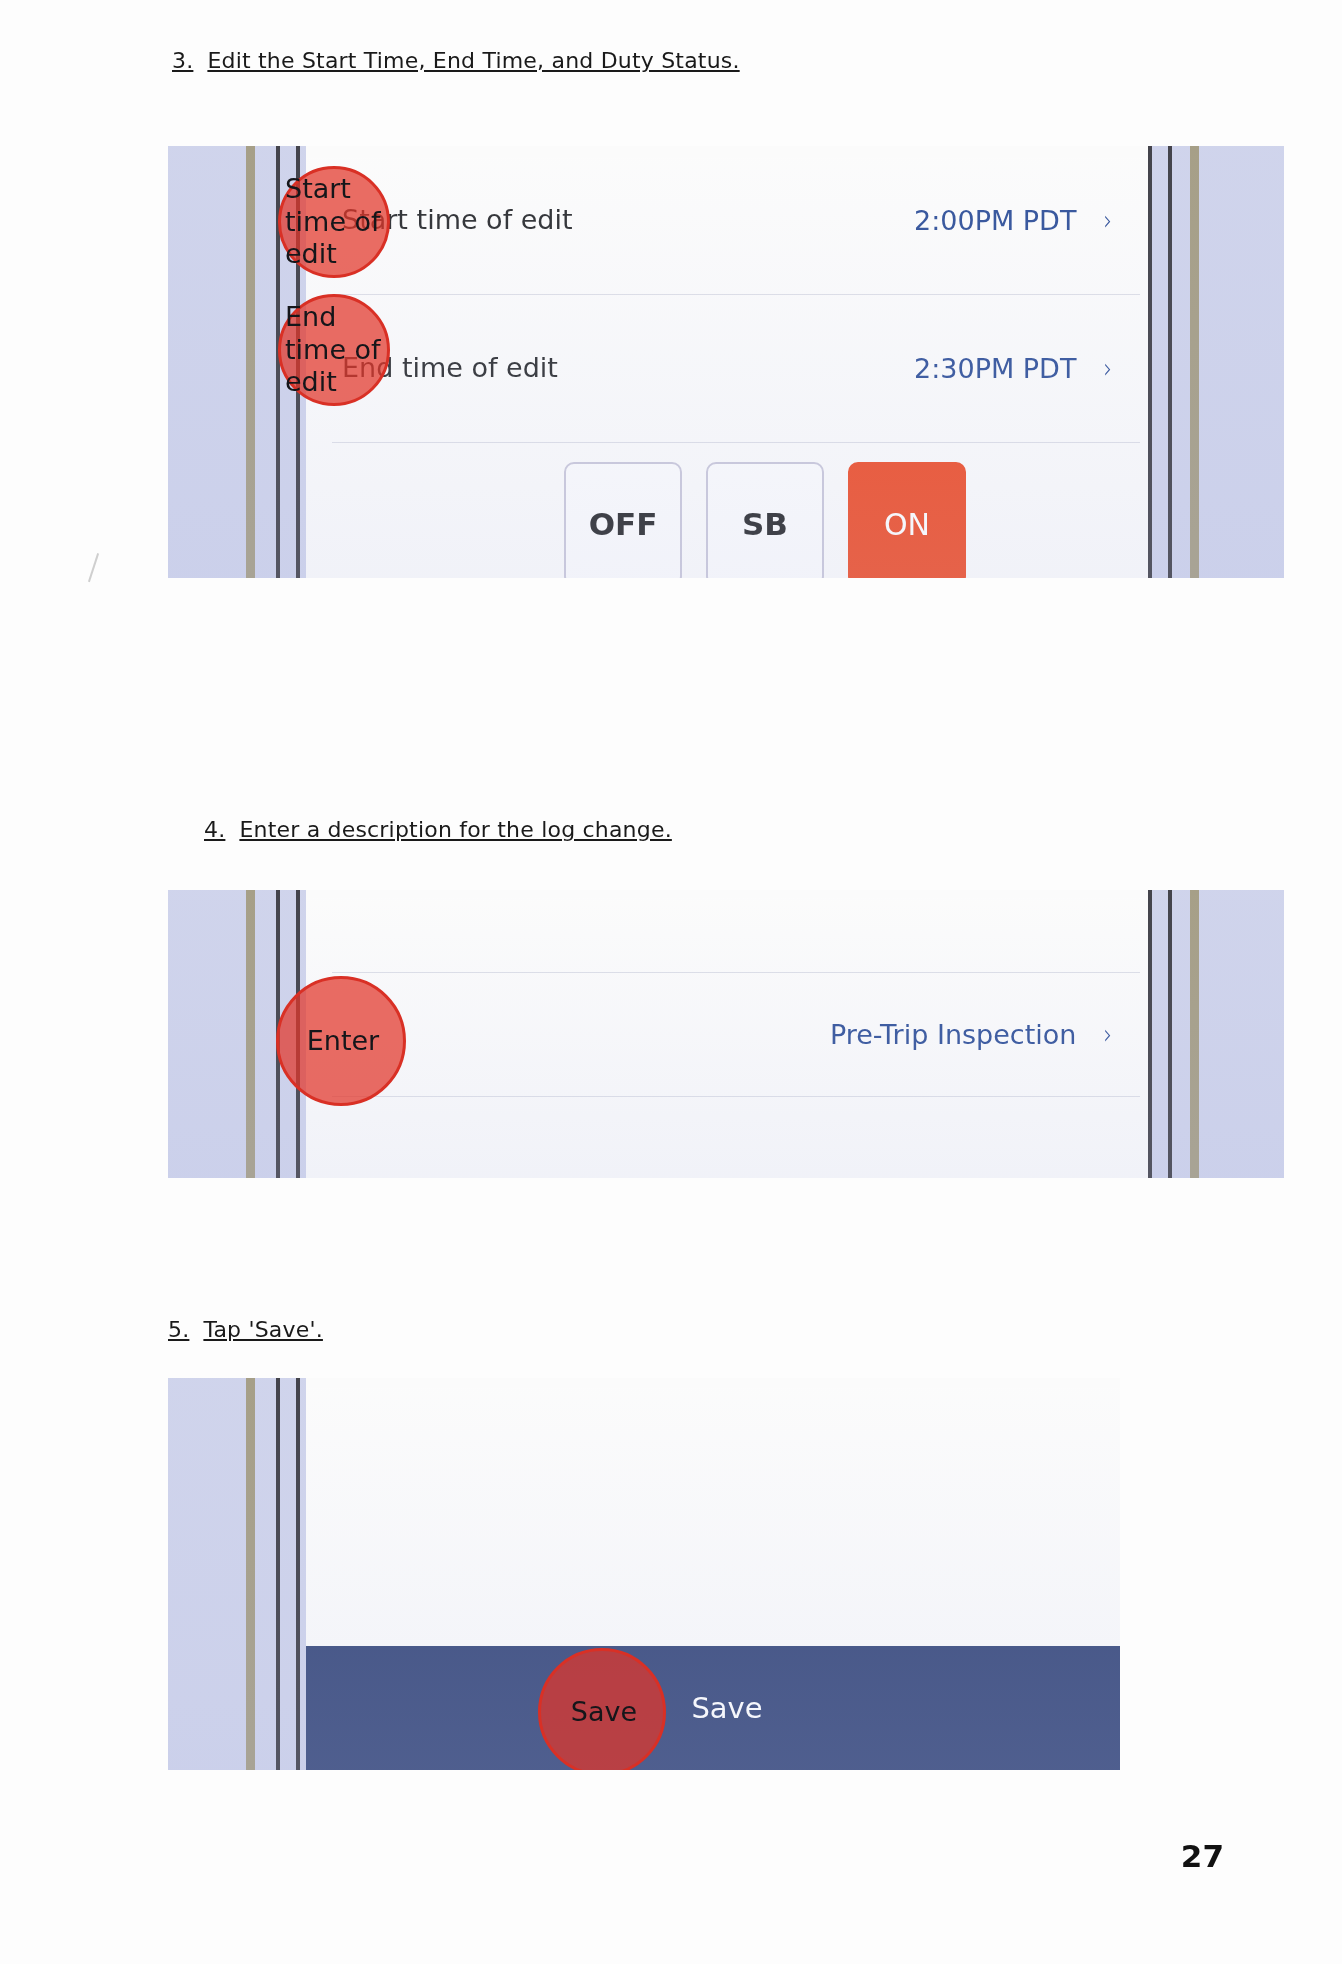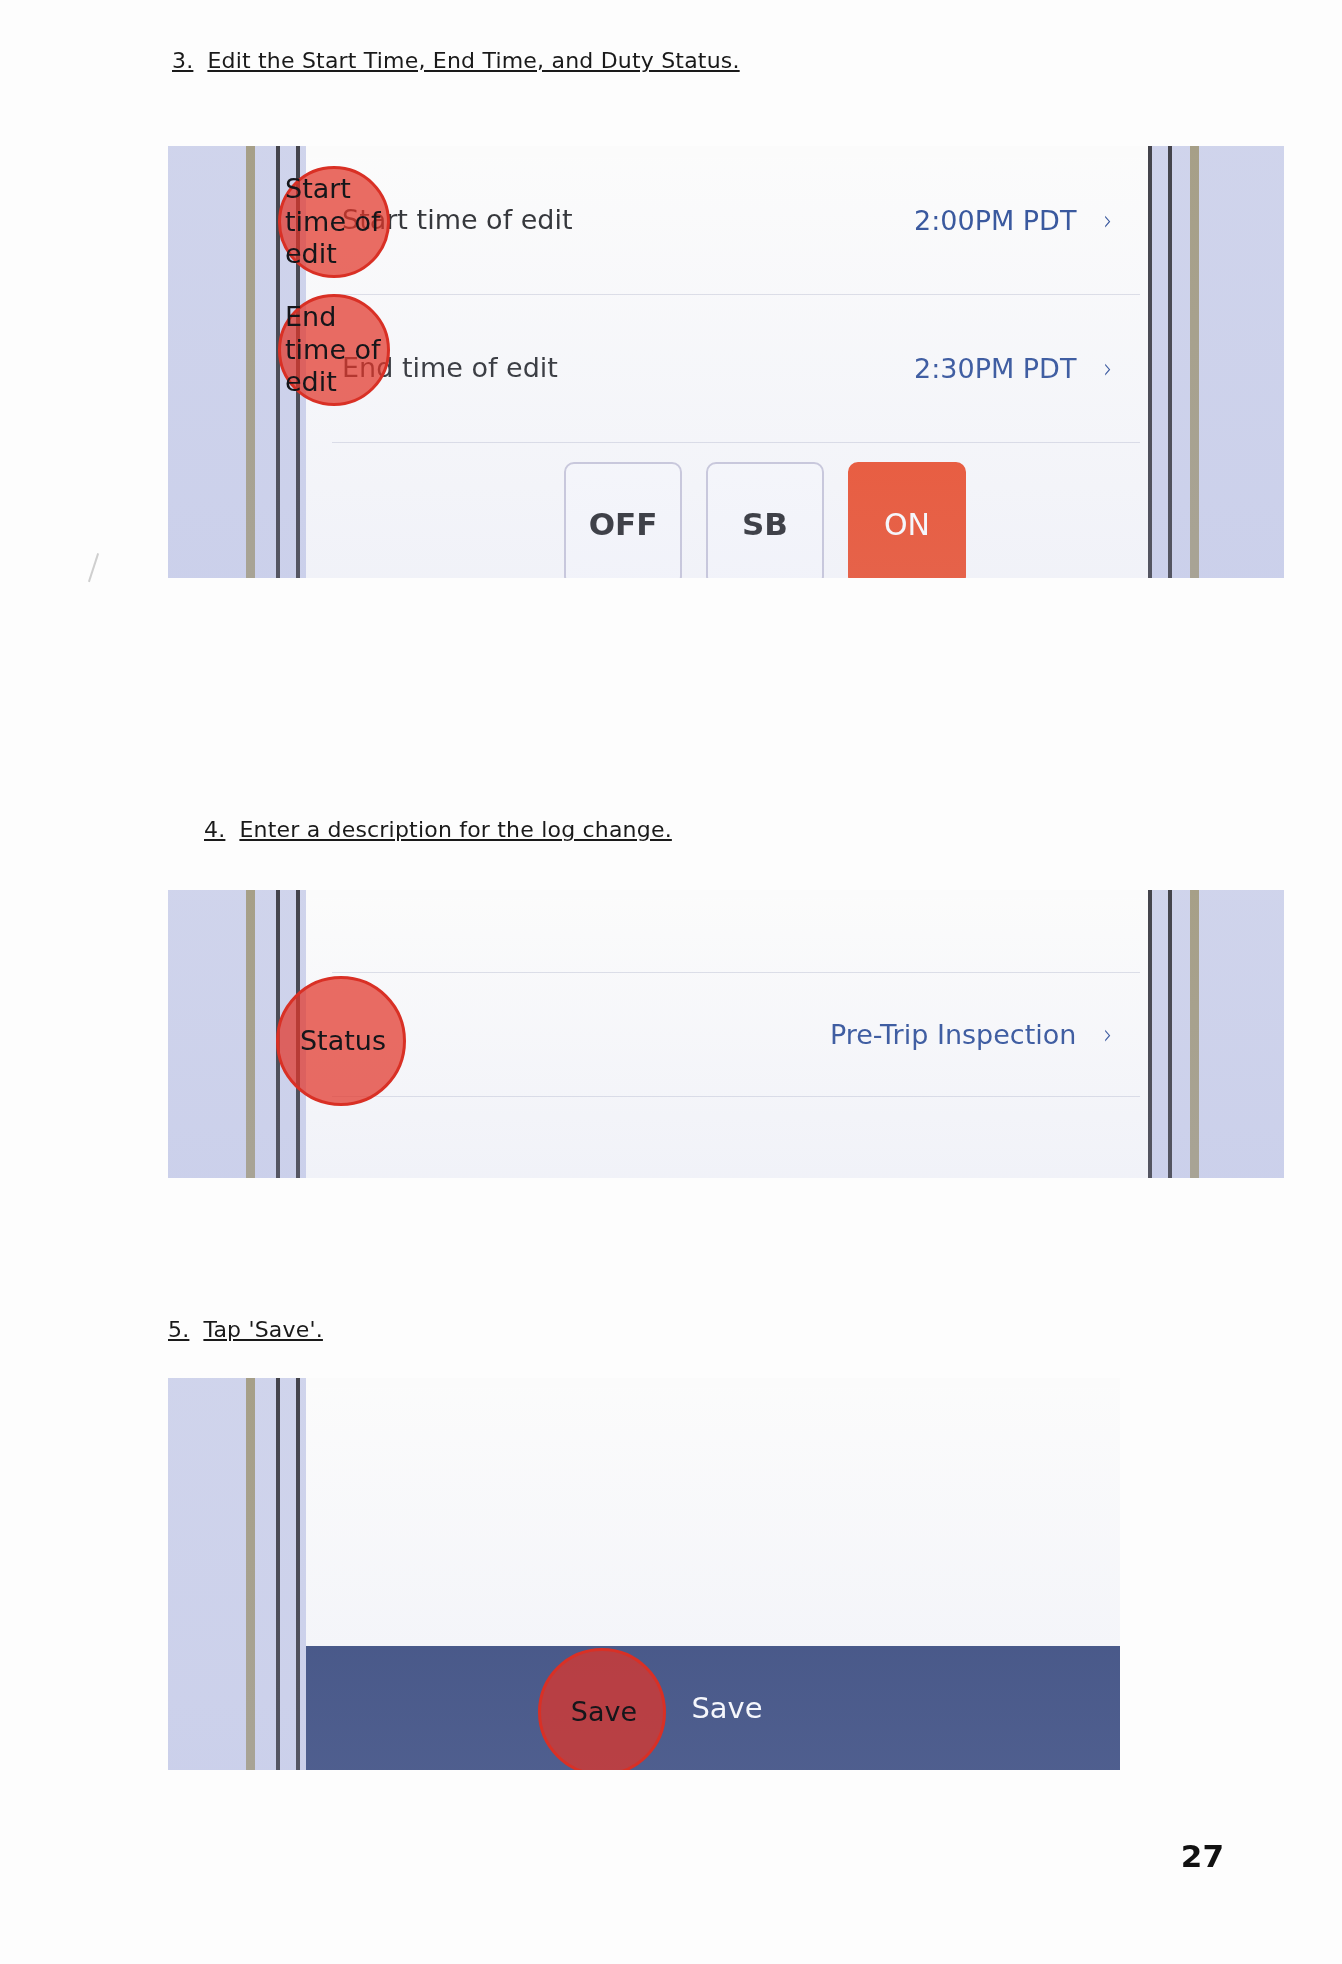--- a/index.html
+++ b/index.html
@@ -267,21 +267,21 @@
           <span class="chev">›</span>
         </div>
       </div>
       <div class="divider" style="top:206px;"></div>
     </div>
     <div class="bezel thin" style="left:980px;"></div>
     <div class="bezel thin" style="left:1000px;"></div>
     <div class="bezel gold" style="left:1022px;"></div>
 
     <div class="annot" style="left:108px; top:86px; width:130px; height:130px;">
-      <span>Status</span>
+      <span>Enter</span>
     </div>
   </div>
 
   <div class="step" id="step5">
     <span class="num">5.</span><span>Tap 'Save'.</span>
   </div>
 
   <div class="shot" id="shot3" style="left:168px; top:1378px; width:952px; height:392px;">
     <div class="bezel gold" style="left:78px;"></div>
     <div class="bezel thin" style="left:108px;"></div>

